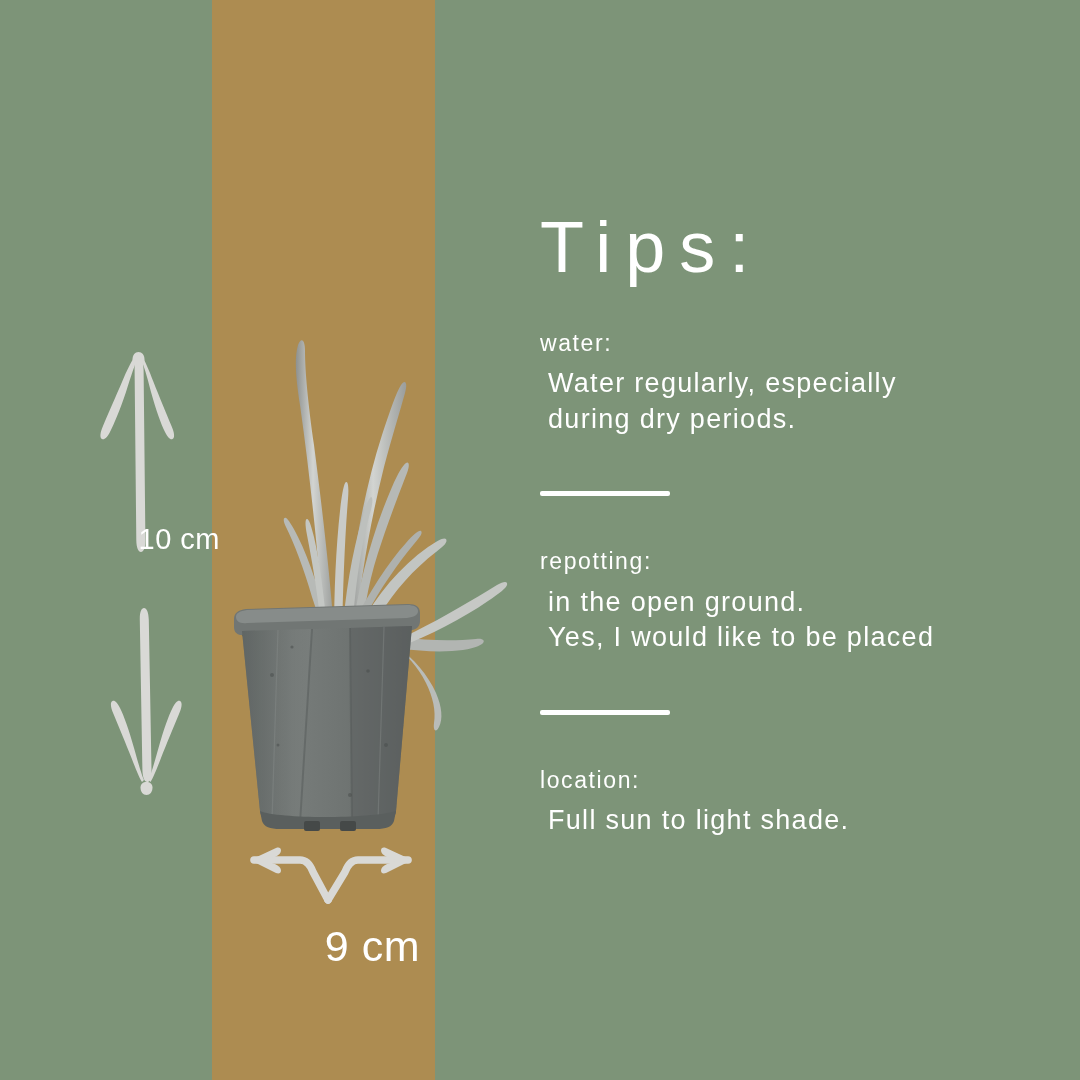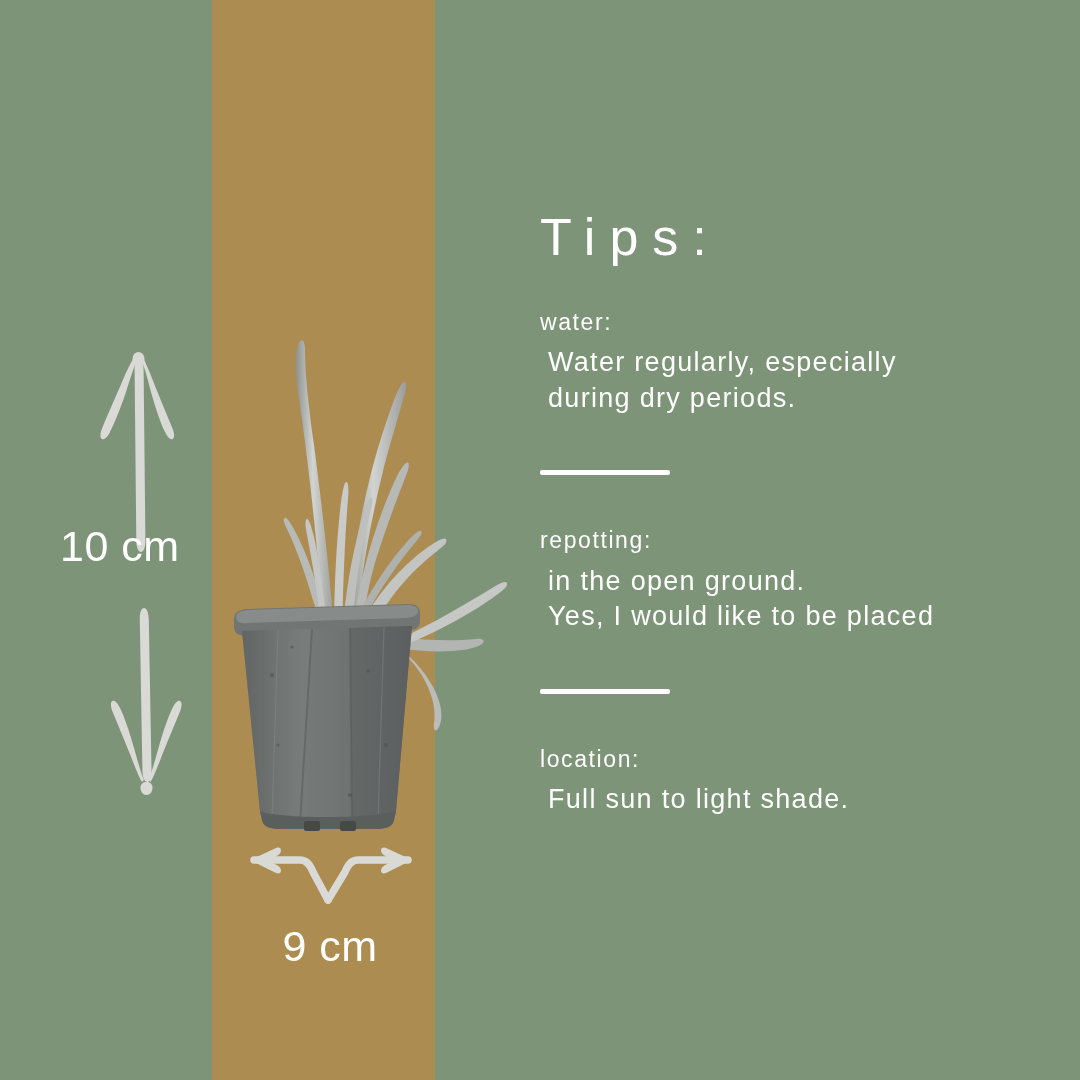--- a/index.html
+++ b/index.html
@@ -39,74 +39,74 @@
     width: 110px;
     height: 480px;
   }
   .measure-vertical svg { display: block; }
 
   .label-height {
     position: absolute;
     left: 60px;
     top: 525px;
     width: 160px;
-    text-align: left;
+    text-align: right;
+    color: #ffffff;
+    font-size: 29px;
+    font-weight: 300;
+    letter-spacing: 0.5px;
+    line-height: 1;
+    white-space: nowrap;
+  }
+
+  
+  .measure-horizontal {
+    position: absolute;
+    left: 240px;
+    top: 843px;
+    width: 180px;
+    height: 62px;
+  }
+  .measure-horizontal svg { display: block; }
+
+  .label-width {
+    position: absolute;
+    left: 240px;
+    top: 925px;
+    width: 180px;
+    text-align: right;
     color: #ffffff;
     font-size: 43px;
     font-weight: 300;
     letter-spacing: 0.5px;
     line-height: 1;
     white-space: nowrap;
   }
 
   
-  .measure-horizontal {
-    position: absolute;
-    left: 240px;
-    top: 843px;
-    width: 180px;
-    height: 62px;
-  }
-  .measure-horizontal svg { display: block; }
-
-  .label-width {
-    position: absolute;
-    left: 240px;
-    top: 925px;
-    width: 180px;
-    text-align: center;
-    color: #ffffff;
-    font-size: 43px;
-    font-weight: 300;
-    letter-spacing: 0.5px;
-    line-height: 1;
-    white-space: nowrap;
-  }
-
-  
   .plant {
     position: absolute;
     left: 200px;
     top: 275px;
     width: 320px;
     height: 560px;
     pointer-events: none;
   }
   .plant svg { display: block; }
 
   
   .tips-panel {
     position: absolute;
     left: 540px;
     top: 210px;
     width: 500px;
   }
   .tips-title {
     color: #ffffff;
-    font-size: 52px;
+    font-size: 72px;
     font-weight: 400;
     letter-spacing: 14px;
     line-height: 1.05;
     margin: 0 0 42px 0;
     white-space: nowrap;
   }
   .tip-block { margin: 0; }
   .tip-label {
     color: #ffffff;
     font-size: 23px;

